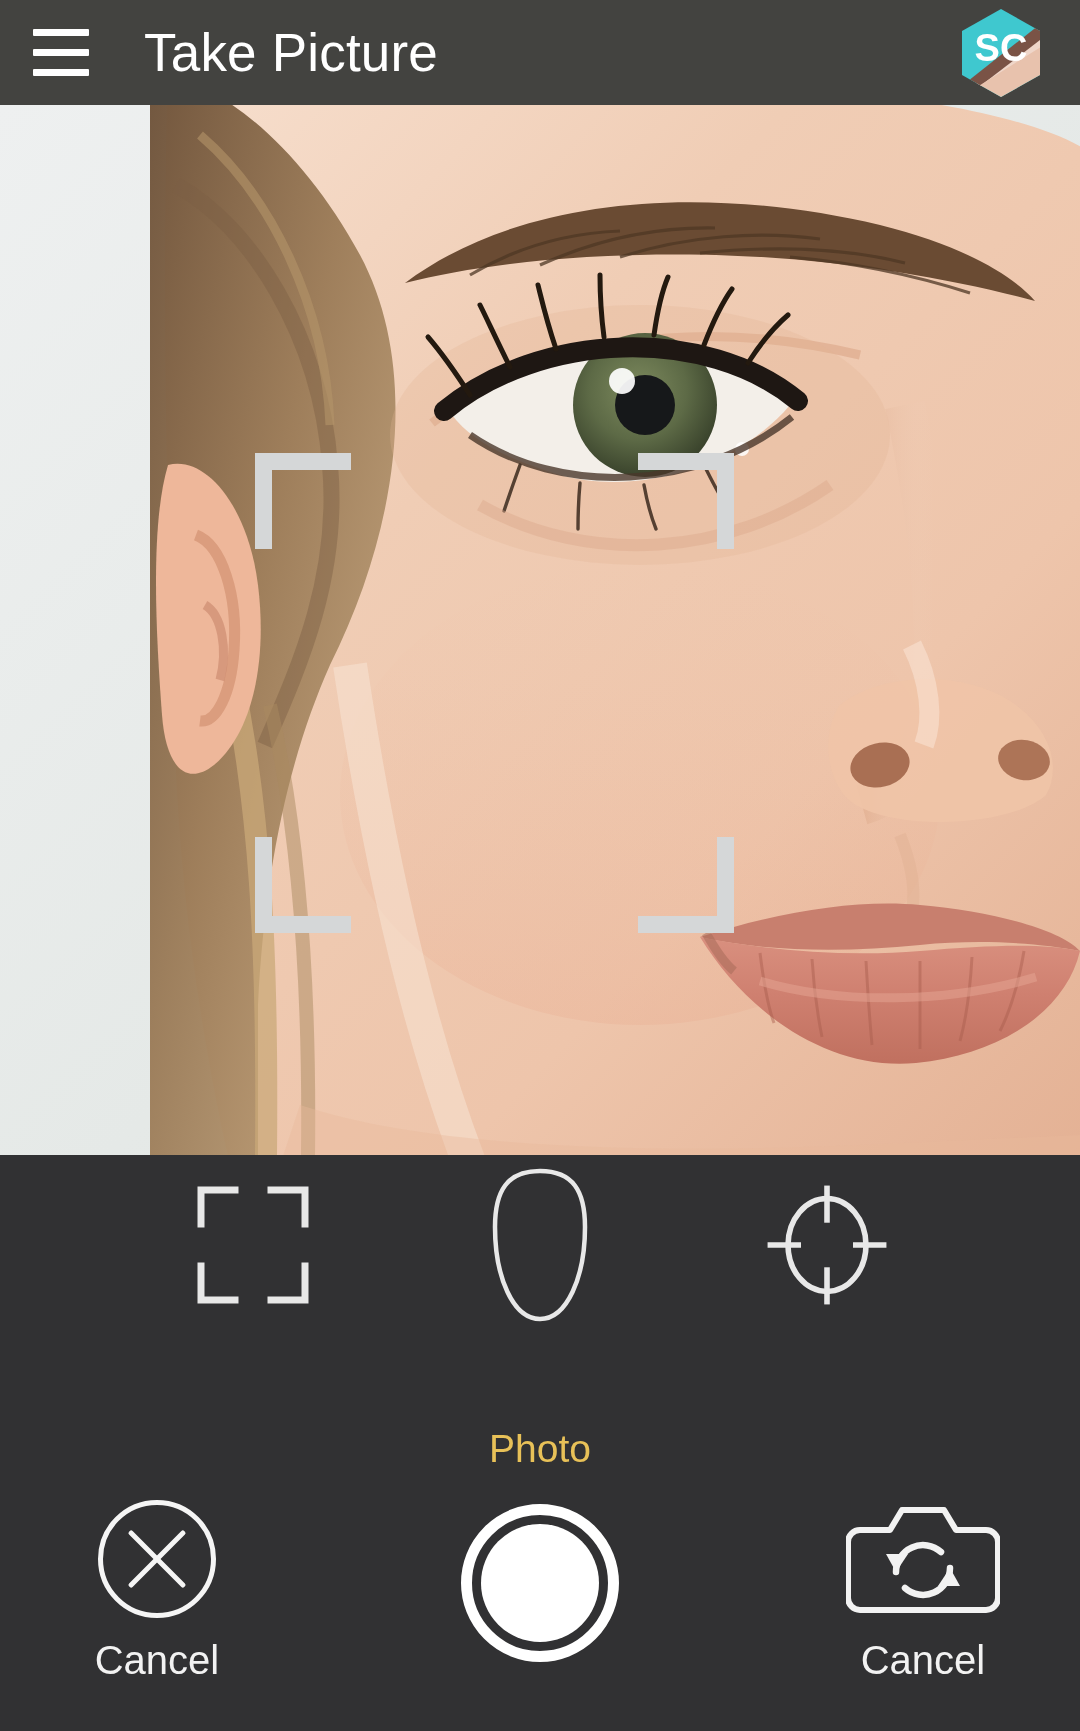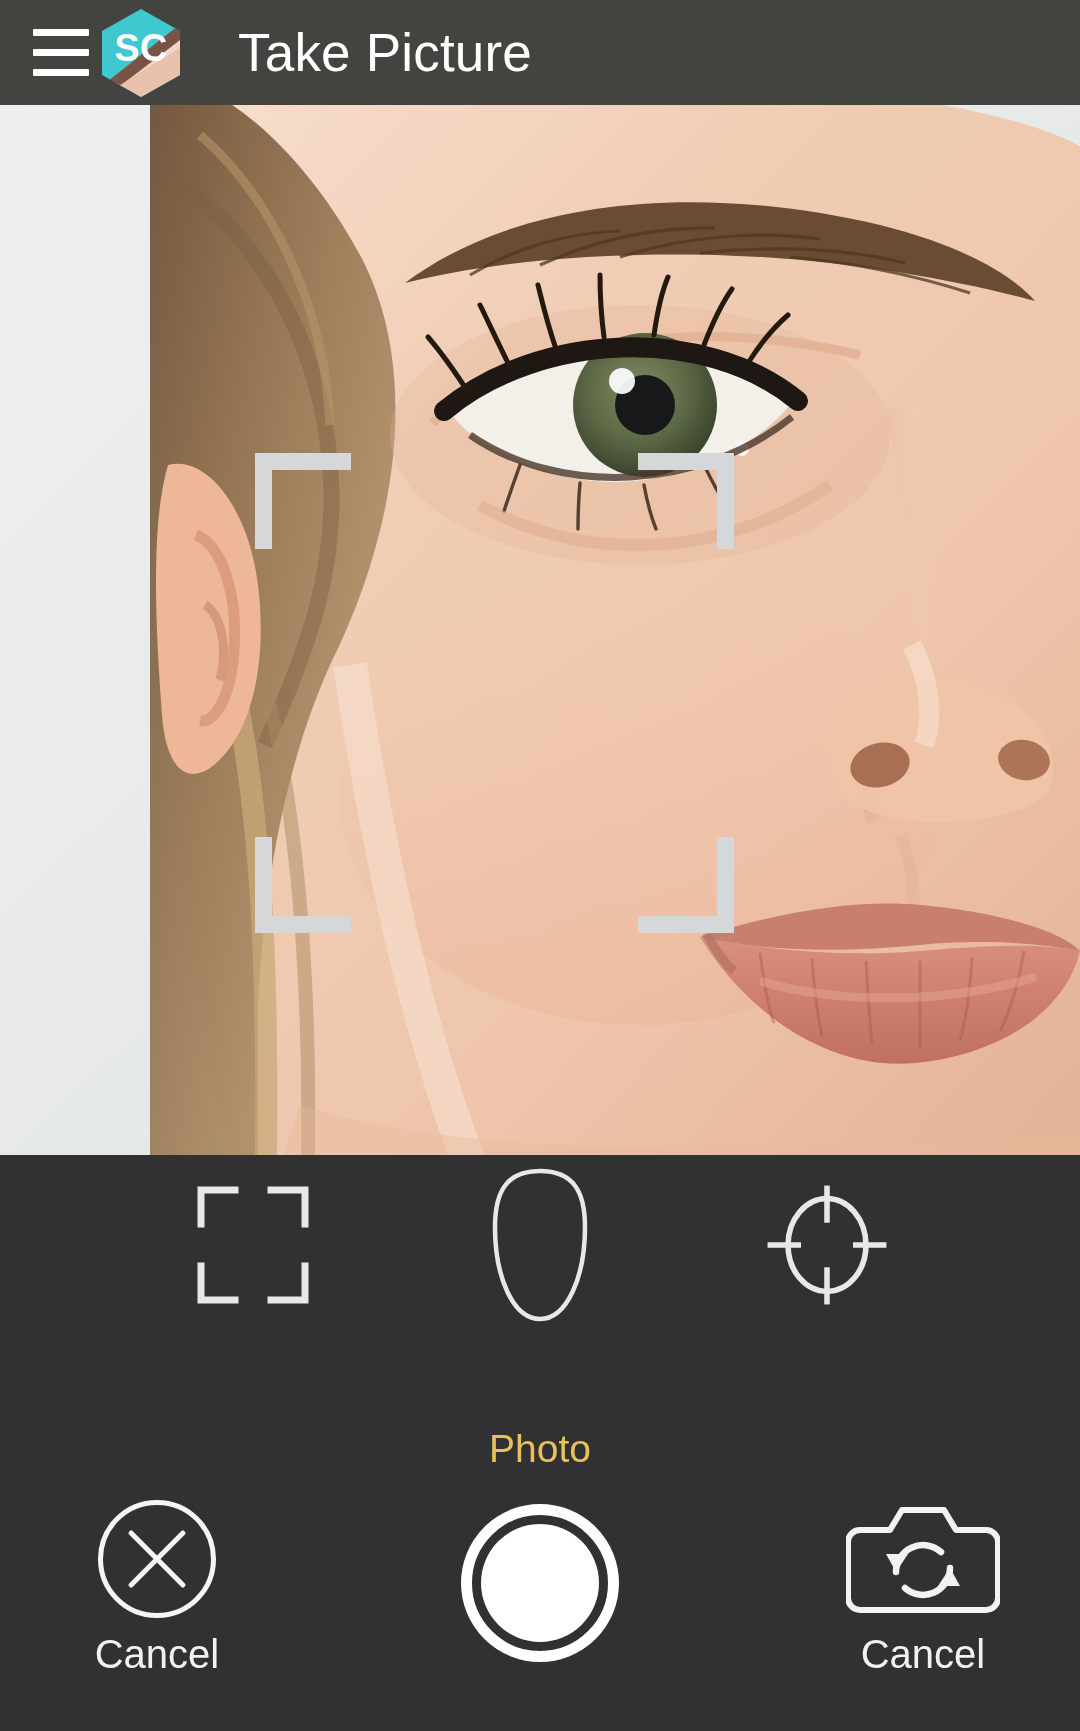--- a/index.html
+++ b/index.html
@@ -176,21 +176,21 @@
     display: flex;
     flex-direction: column;
     align-items: center;
     cursor: pointer;
     width: 230px;
   }
   .action-label {
     color: #f2f2f2;
     font-size: 40px;
     font-weight: 400;
-    margin-top: 14px;
+    margin-top: 20px;
     white-space: nowrap;
   }
 
   
   #cancel-icon {
     width: 108px;
     height: 108px;
     border: 5px solid #f5f5f5;
     border-radius: 50%;
     position: relative;
@@ -241,39 +241,39 @@
 
 <div id="app">
 
   <div id="header">
 
     <div id="hamburger">
       <div class="bar"></div>
       <div class="bar"></div>
       <div class="bar"></div>
     </div>
+
+    <div id="page-title">Take Picture</div>
 
     <div id="app-logo">
       <svg width="86" height="92" viewBox="0 0 86 92">
         <defs>
           <clipPath id="hexclip">
             <polygon points="43,2 82,24 82,68 43,90 4,68 4,24"></polygon>
           </clipPath>
         </defs>
         <g clip-path="url(#hexclip)">
           <rect x="0" y="0" width="86" height="92" fill="#3fc8cf"></rect>
           <polygon points="0,92 86,20 86,44 0,92" fill="#efd6c9"></polygon>
           <polygon points="0,82 86,14 86,30 0,96" fill="#7a5346"></polygon>
           <polygon points="0,92 86,38 86,92 0,92" fill="#e8c2ad"></polygon>
           <text x="43" y="54" font-family="'Liberation Sans', sans-serif" font-size="38" font-weight="bold" fill="#ffffff" text-anchor="middle">SC</text>
         </g>
       </svg>
     </div>
-
-    <div id="page-title">Take Picture</div>
   </div>
 
   <div id="preview">
 
     <svg class="photo" viewBox="0 0 1080 1050" preserveAspectRatio="xMidYMid slice">
       <defs>
         <linearGradient id="bgGrad" x1="0" y1="0" x2="1" y2="1">
           <stop offset="0%" stop-color="#eef0f0"></stop>
           <stop offset="55%" stop-color="#e5e9e7"></stop>
           <stop offset="100%" stop-color="#dfe3dd"></stop>

